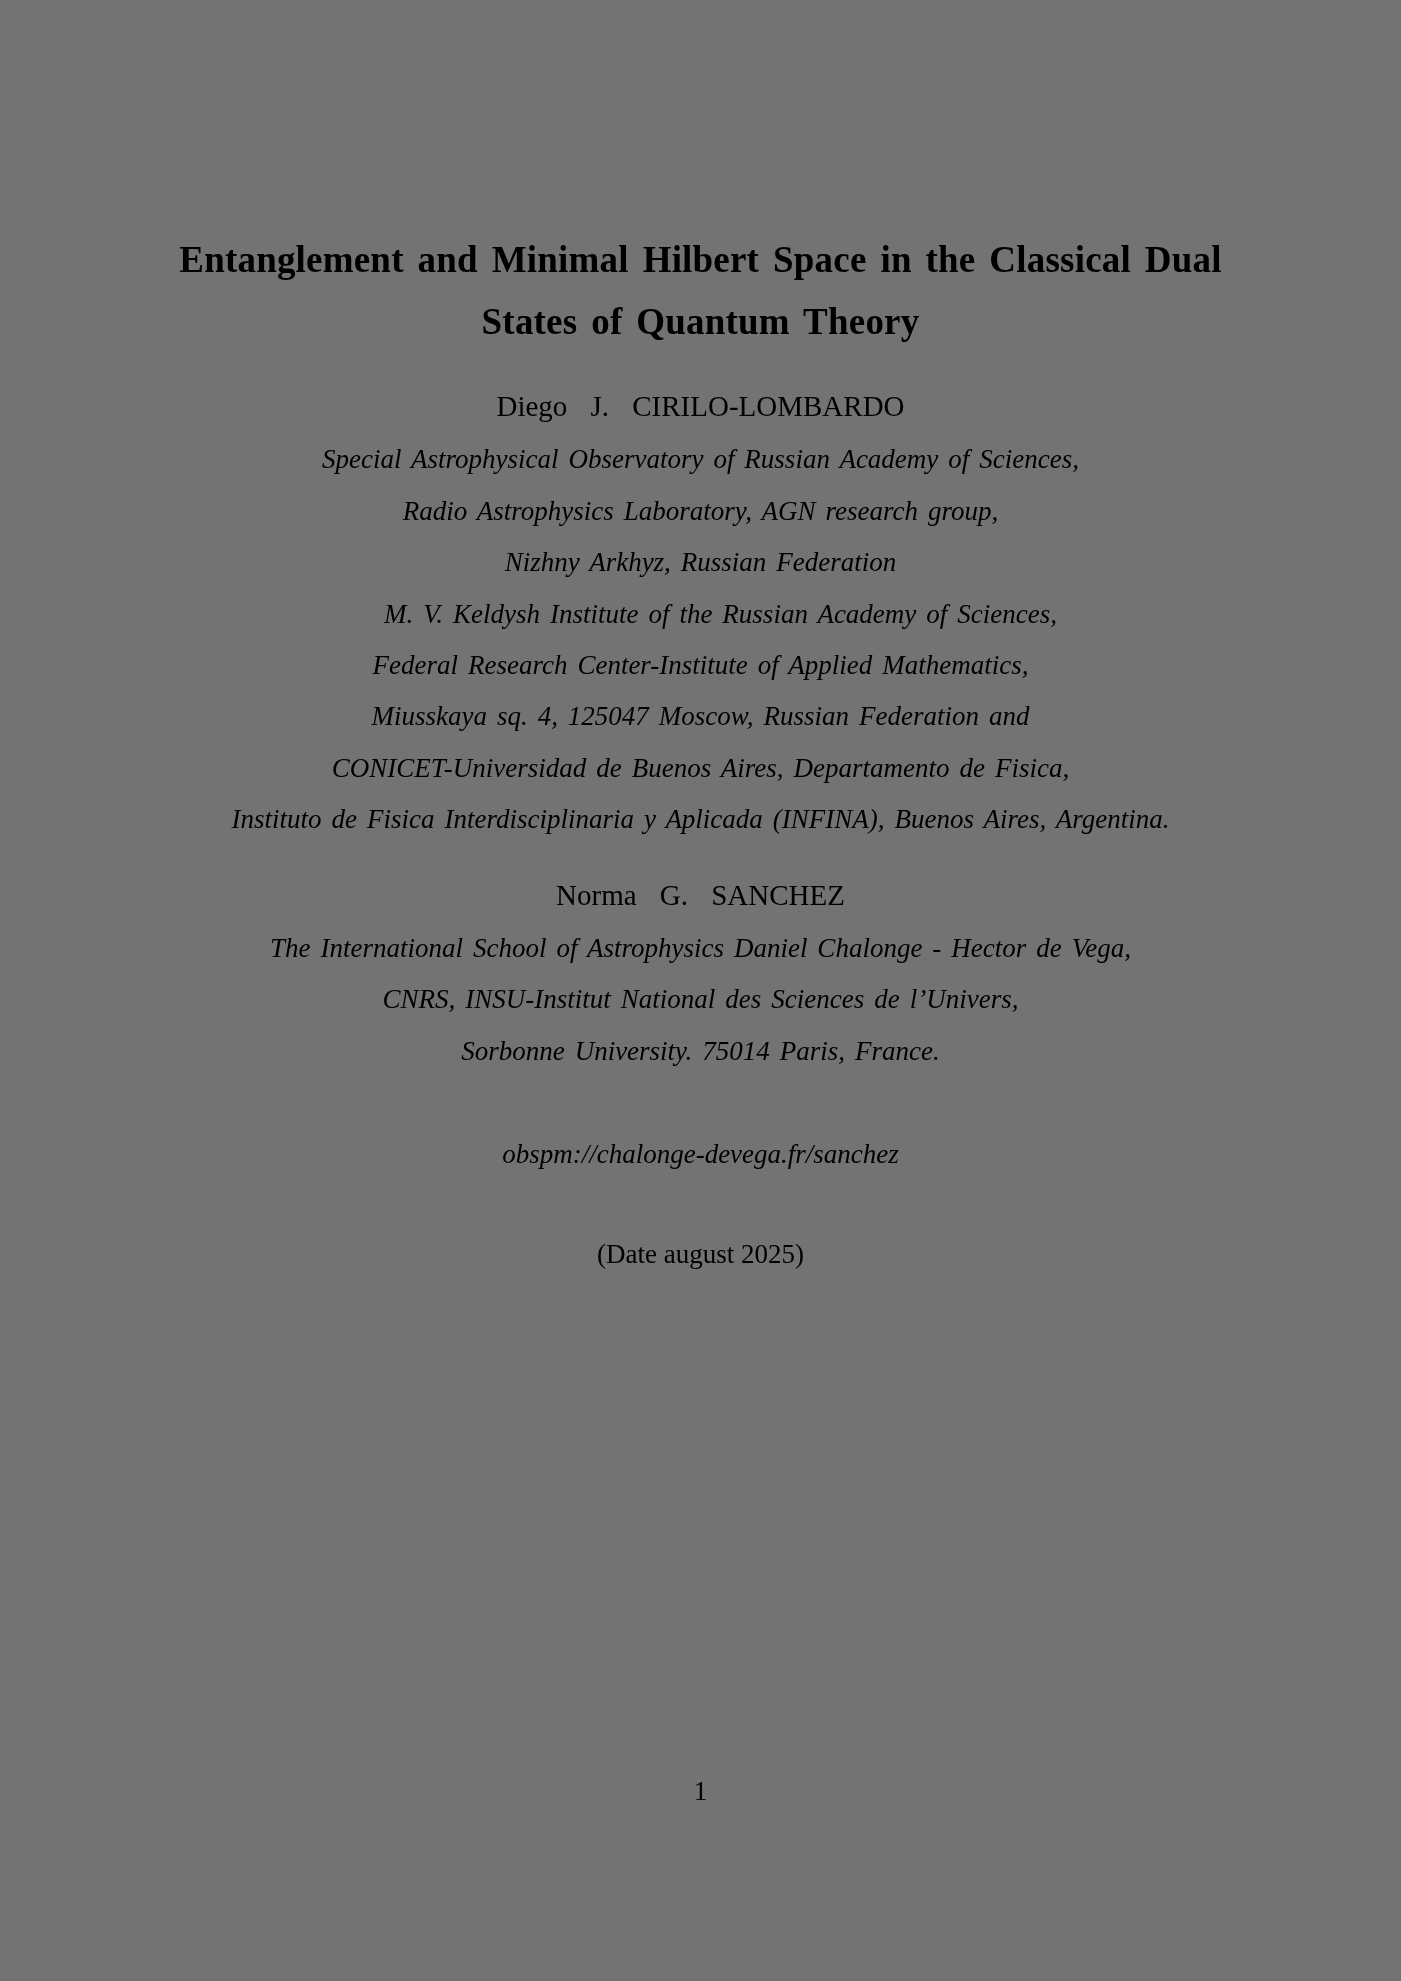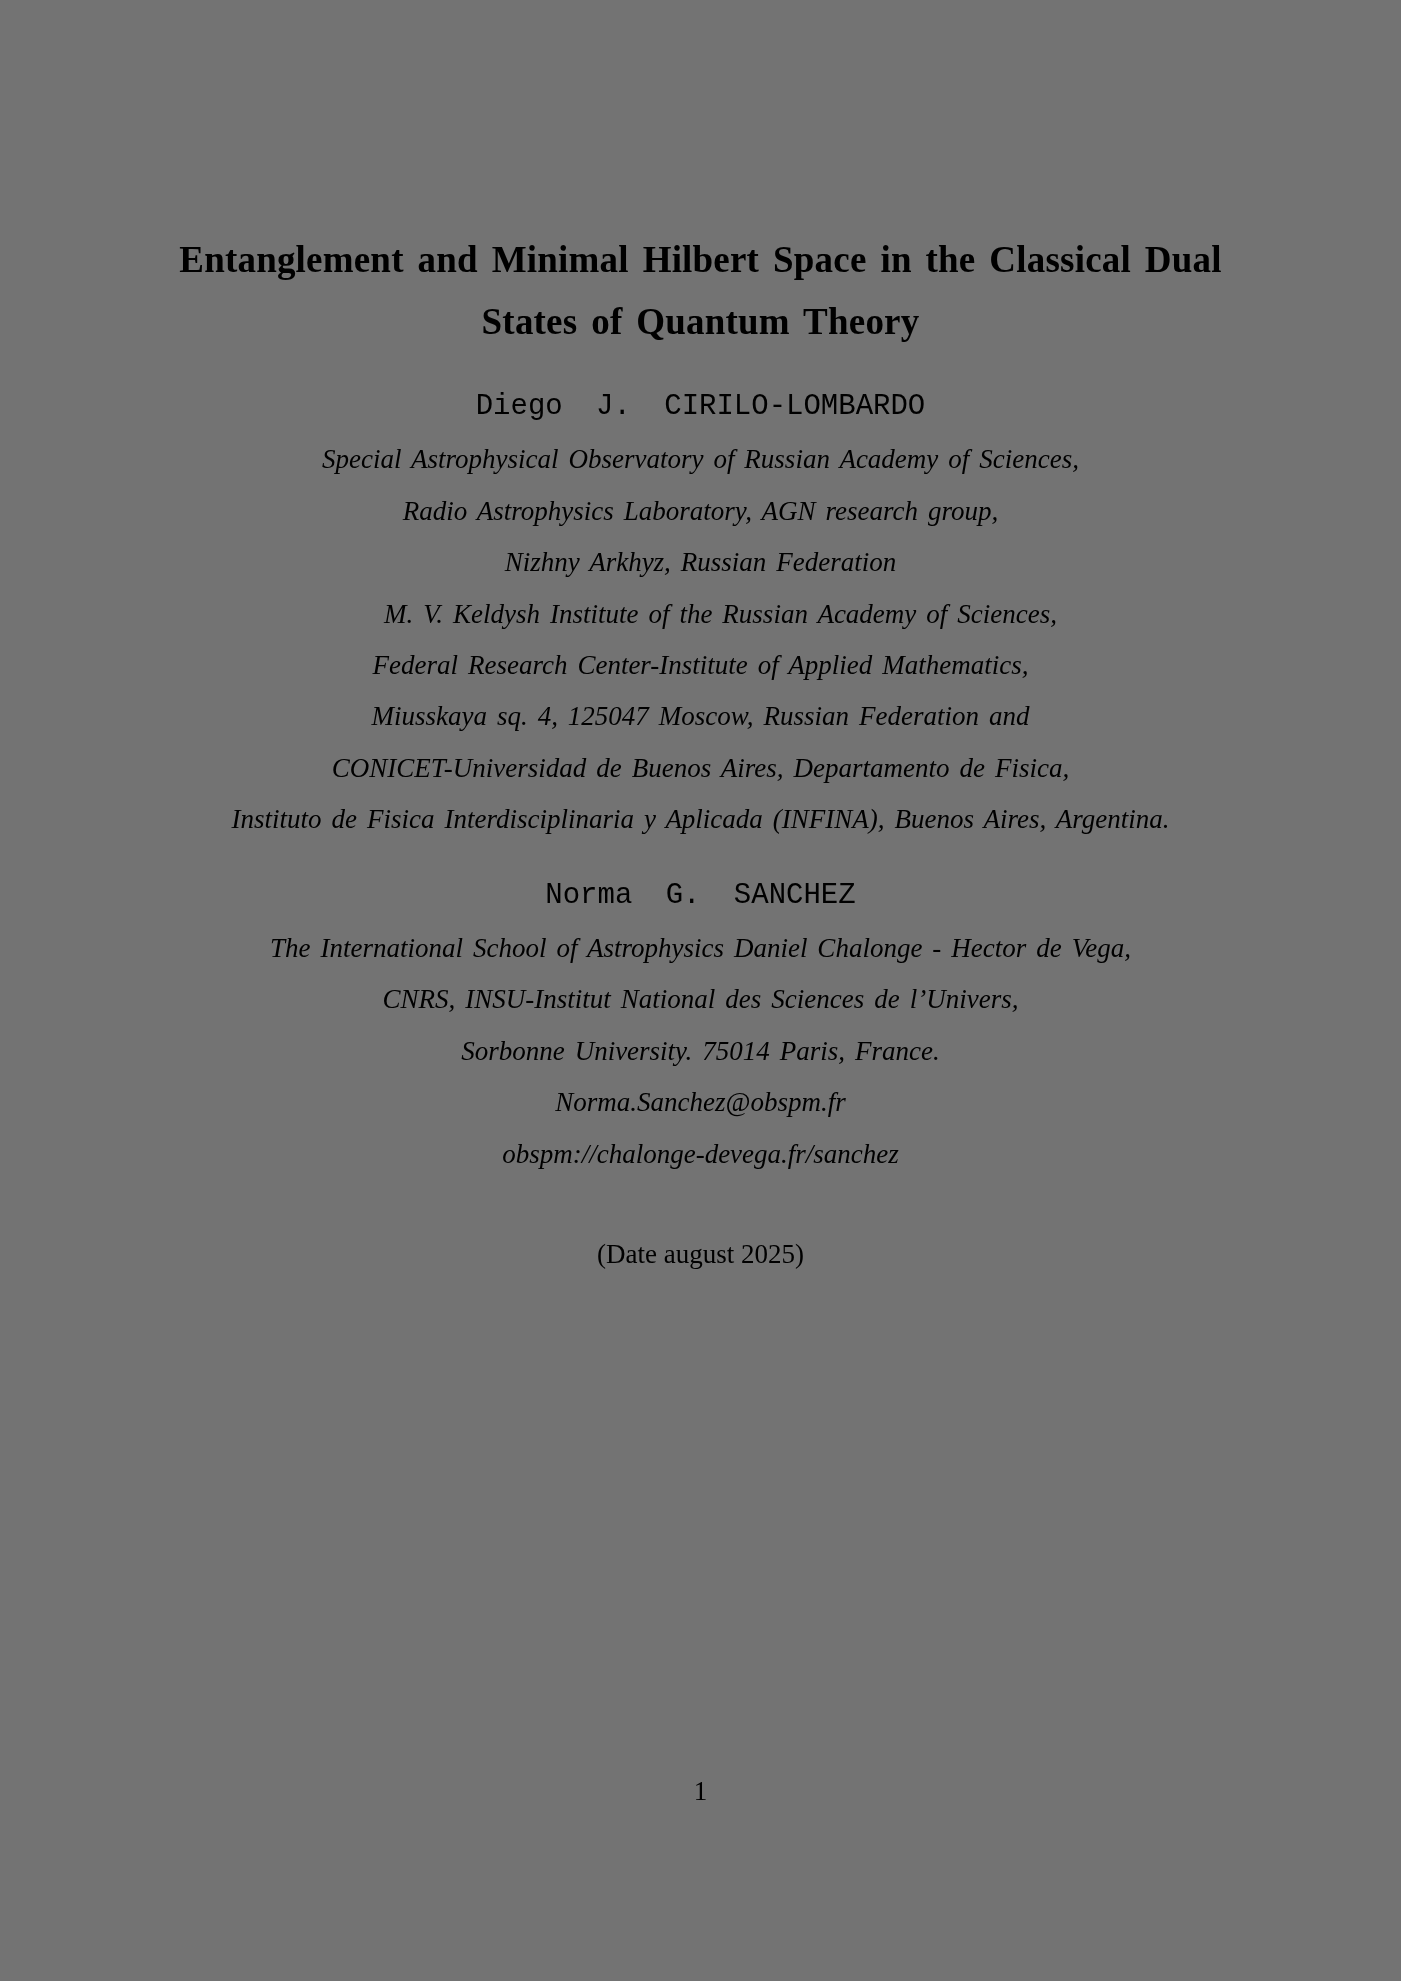--- a/index.html
+++ b/index.html
@@ -26,21 +26,20 @@
   }
   .title-line {
     font-size: 37px;
     font-weight: bold;
     letter-spacing: 0.2px;
     word-spacing: 0.12em;
   }
   .author-name {
     font-size: 29px;
     word-spacing: 0.55em;
-    font-family: Liberation Mono, monospace;
   }
   .affil {
     font-size: 27px;
     font-style: italic;
     word-spacing: 0.12em;
   }
   .upright {
     font-size: 27px;
     font-style: normal;
   }
@@ -66,20 +65,19 @@
   <div class="line affil" style="top: 701px;">Miusskaya sq. 4, 125047 Moscow, Russian Federation and</div>
   <div class="line affil" style="top: 753px;">CONICET-Universidad de Buenos Aires, Departamento de Fisica,</div>
   <div class="line affil" style="top: 804px;">Instituto de Fisica Interdisciplinaria y Aplicada (INFINA), Buenos Aires, Argentina.</div>
 
   <div class="line author-name" style="top: 879px;">Norma G. SANCHEZ</div>
 
   <div class="line affil" style="top: 933px;">The International School of Astrophysics Daniel Chalonge - Hector de Vega,</div>
   <div class="line affil" style="top: 984px;">CNRS, INSU-Institut National des Sciences de l’Univers,</div>
   <div class="line affil" style="top: 1036px;">Sorbonne University.  75014 Paris, France.</div>
 
-  <div class="line affil" style="top: 1087px;">Norma.Sanchez@obspm.fr</div>
   <div class="line affil" style="top: 1139px;">obspm://chalonge-devega.fr/sanchez</div>
 
   <div class="line upright" style="top: 1239px;">(Date august 2025)</div>
 
   <div class="line page-number" style="top: 1776px;">1</div>
 
 </div>
 
 </body></html>

